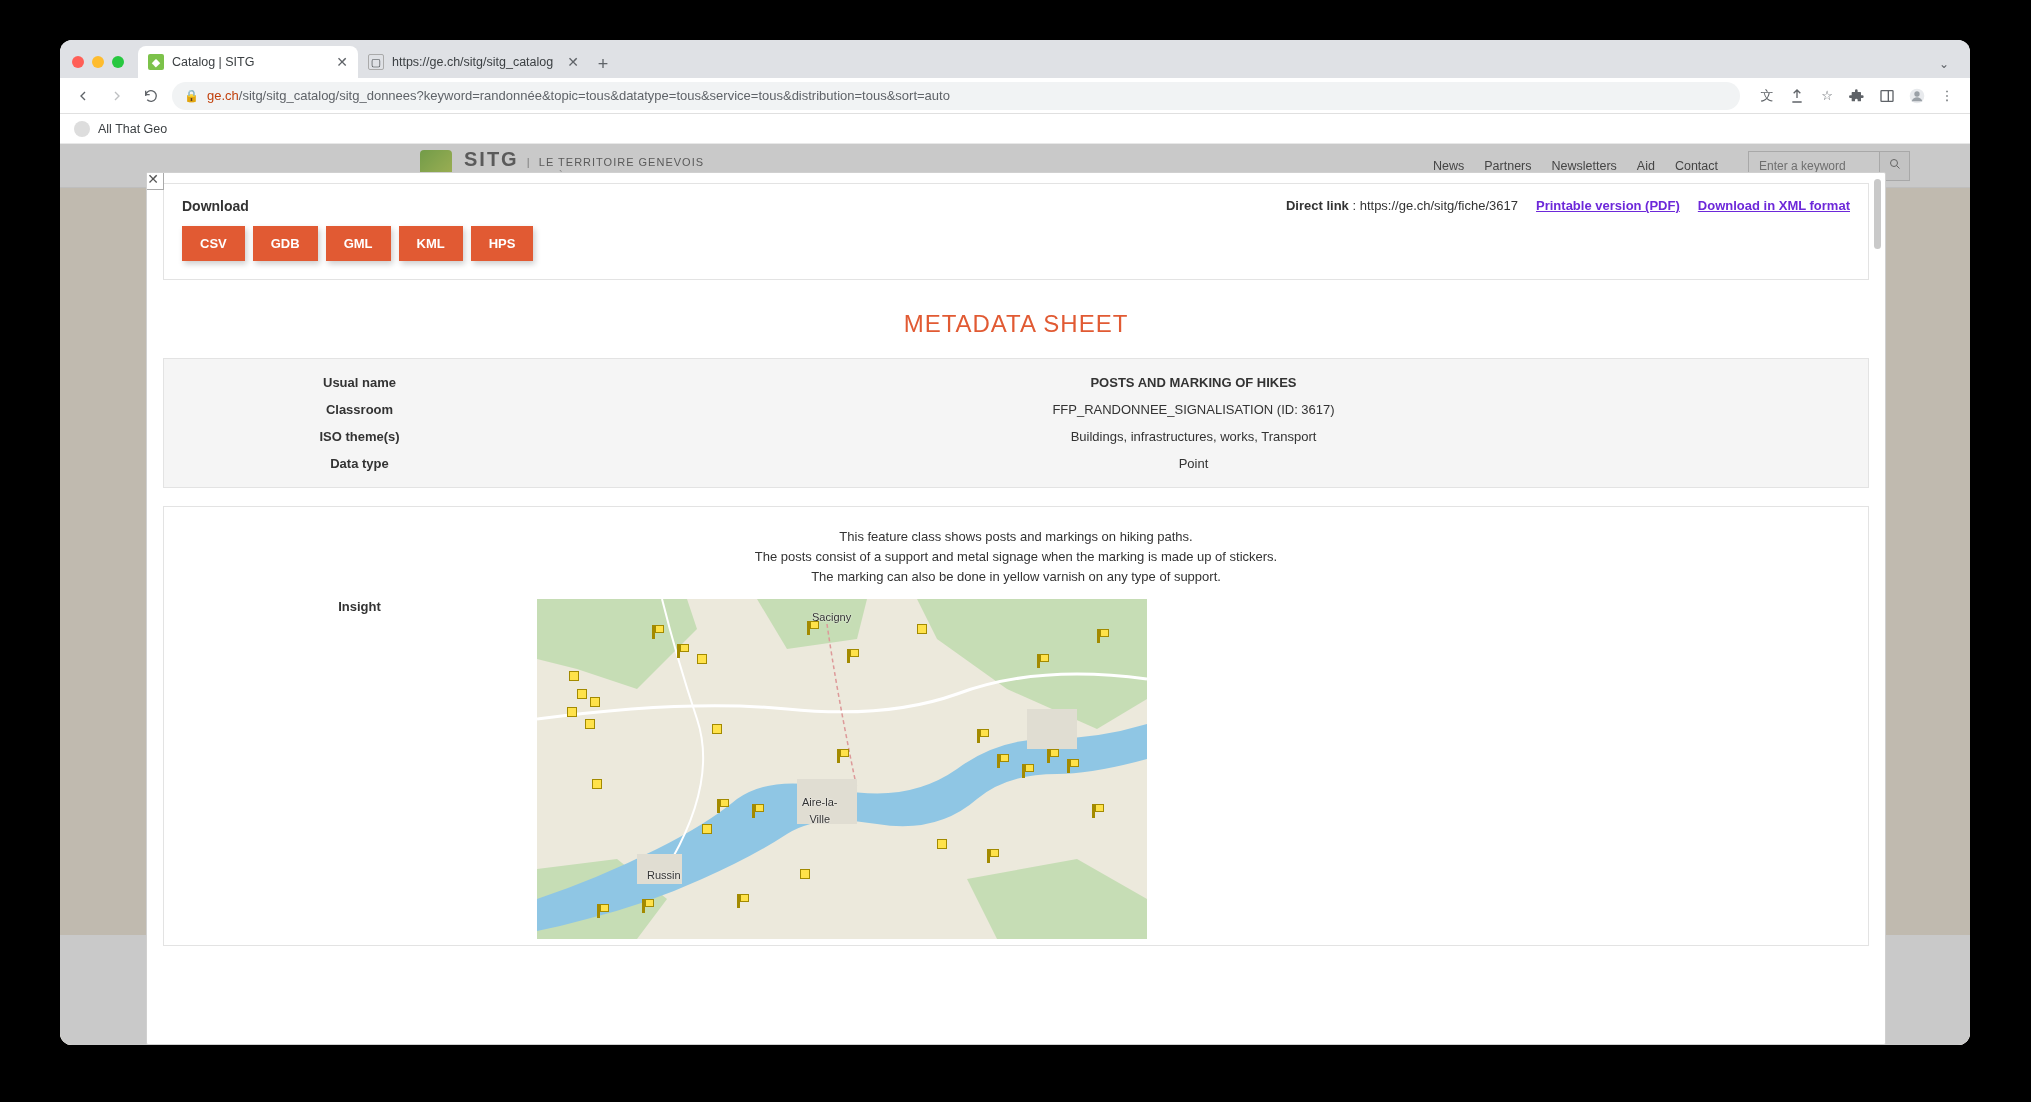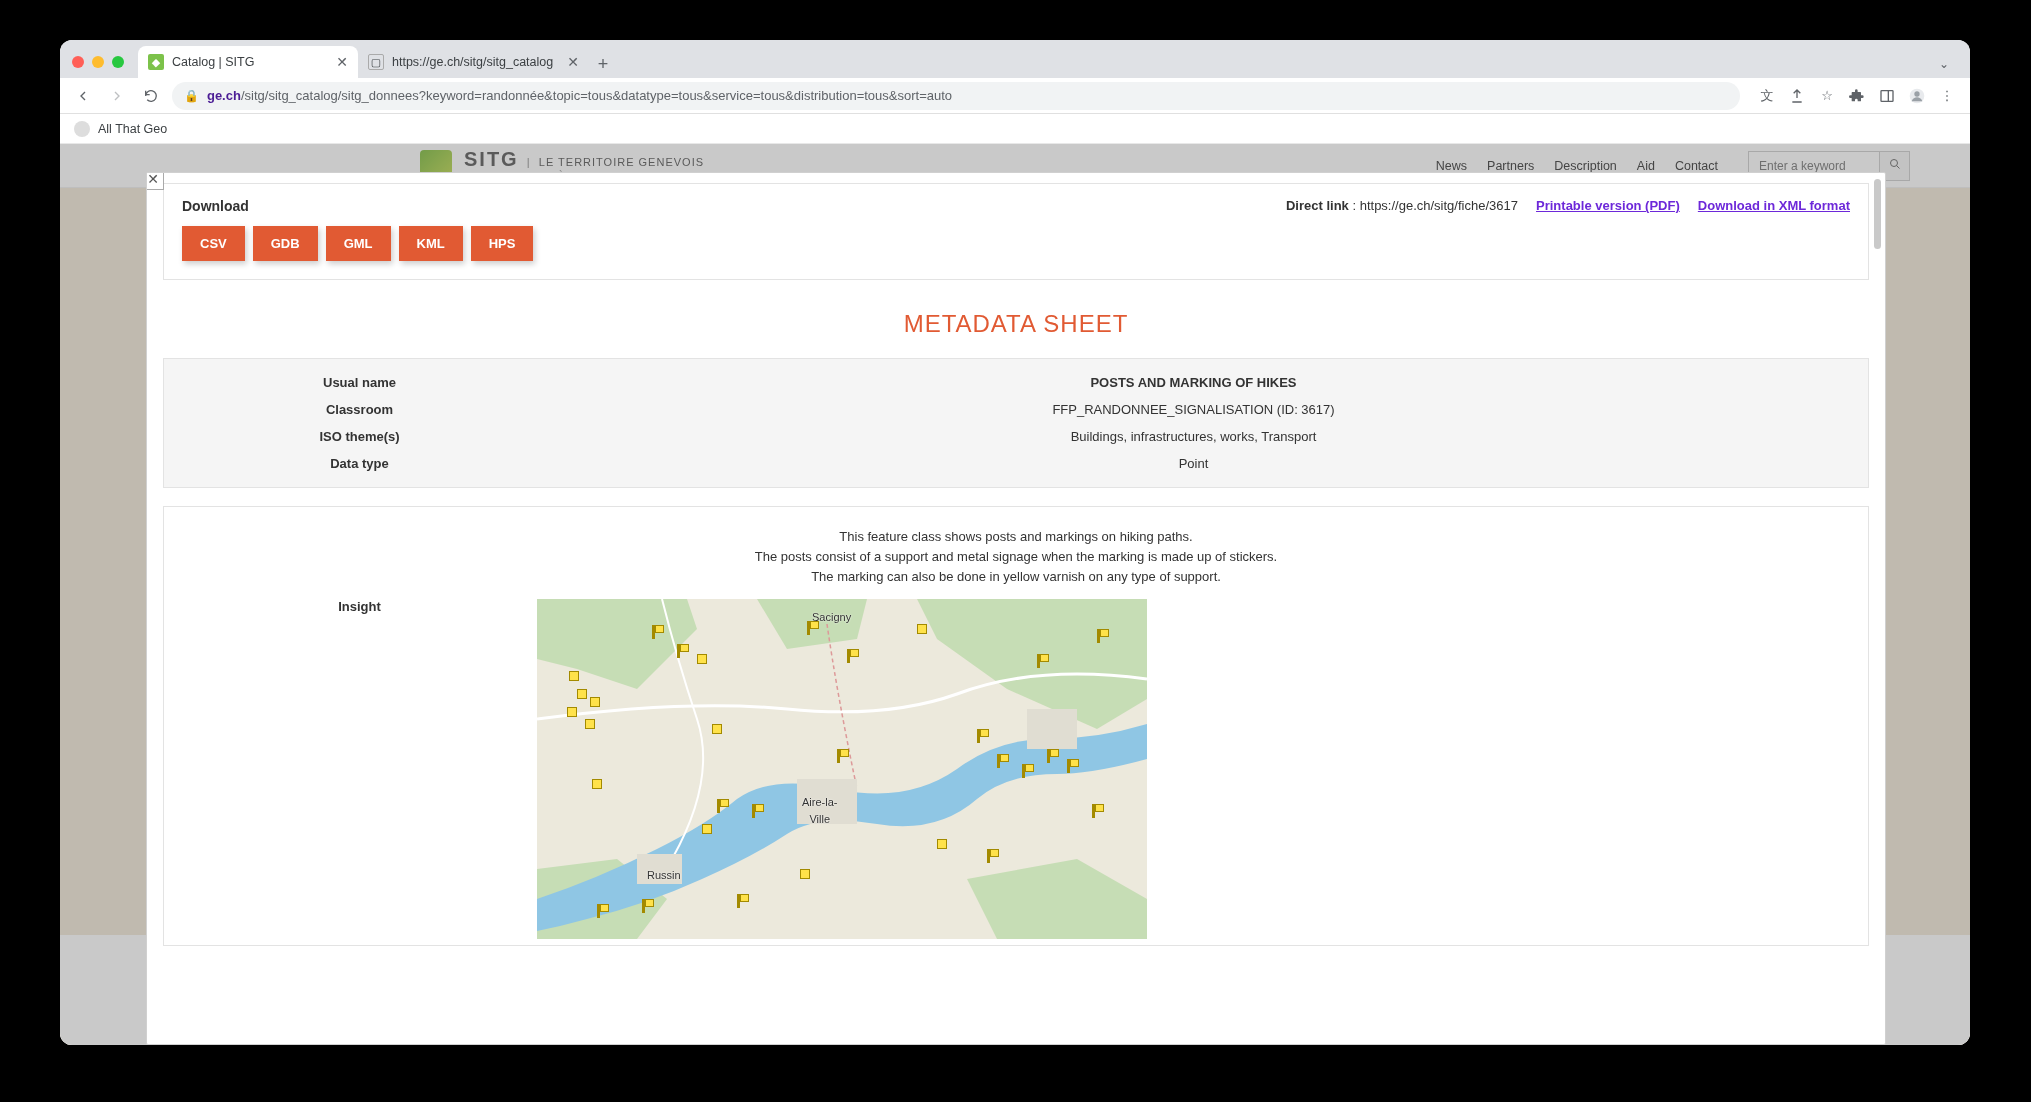--- a/index.html
+++ b/index.html
@@ -44,21 +44,21 @@
 .tabspacer { flex:1; }
 .dropdn { width:28px; height:28px; display:flex; align-items:center; justify-content:center; color:#5f6368; font-size:12px; margin-right:4px;}
 .toolbar {
   height: 36px; background:#fff; border-bottom:1px solid #e0e0e0;
   display:flex; align-items:center; padding:0 10px; gap:8px;
 }
 .tbtn { width:26px; height:26px; display:flex; align-items:center; justify-content:center; color:#5f6368;}
 .tbtn svg { width:16px; height:16px; }
 .urlbar { flex:1; height:28px; background:#f1f3f4; border-radius:14px; display:flex; align-items:center; padding:0 12px; font-size:13px; color:#202124;}
 .urlbar .lock{ color:#5f6368; font-size:12px; margin-right:8px;}
-.urlbar .host{ color:#4c1d95;font-weight:bold;}
+.urlbar .host{ color:#c2410c;}
 .urlbar .rest{ color:#5f6368;}
 .ticons{display:flex; gap:4px; margin-left:6px;}
 .bookmarks{ height:30px; background:#fff; border-bottom:1px solid #e8e8e8; display:flex; align-items:center; padding:0 14px; gap:8px; font-size:12.5px; color:#3c4043;}
 .bookmarks .bfav{width:16px;height:16px;border-radius:50%;background:#ddd;display:inline-block;}
 .viewport{ position:absolute; top:104px; left:0; right:0; bottom:0; }
 
 
 .site-bg { position:absolute; inset:0; background:#f2e9d8; }
 .site-header{ height:44px; background:#fff; display:flex; align-items:center; padding:0 60px 0 360px; justify-content:space-between; border-bottom:1px solid #eee;}
 .site-logo{ display:flex; align-items:center; gap:12px;}
@@ -206,21 +206,21 @@
           <div class="logo-txt">
             <b>SITG</b> &nbsp;<span style="color:#888">|</span>&nbsp;
             <span>LE TERRITOIRE GENEVOIS</span><br>
             &nbsp;&nbsp;&nbsp;&nbsp;&nbsp;&nbsp;&nbsp;&nbsp;&nbsp;&nbsp;&nbsp;&nbsp;&nbsp;&nbsp;&nbsp;&nbsp;&nbsp;&nbsp;&nbsp;&nbsp;&nbsp;&nbsp;&nbsp;<span>À LA CARTE</span>
           </div>
         </div>
         <div style="display:flex; align-items:center; gap:30px;">
           <div class="nav">
             <span>News</span>
             <span>Partners</span>
-            <span>Description</span>
+            <span>Newsletters</span>
             <span>Aid</span>
             <span>Contact</span>
           </div>
           <div class="searchbox">
             <input placeholder="Enter a keyword" style="">
             <button><svg width="12" height="12" viewBox="0 0 24 24" fill="none" stroke="#666" stroke-width="2">
                   <circle cx="10" cy="10" r="7"></circle>
                   <line x1="21" y1="21" x2="15" y2="15"></line>
                 </svg></button>
           </div>

